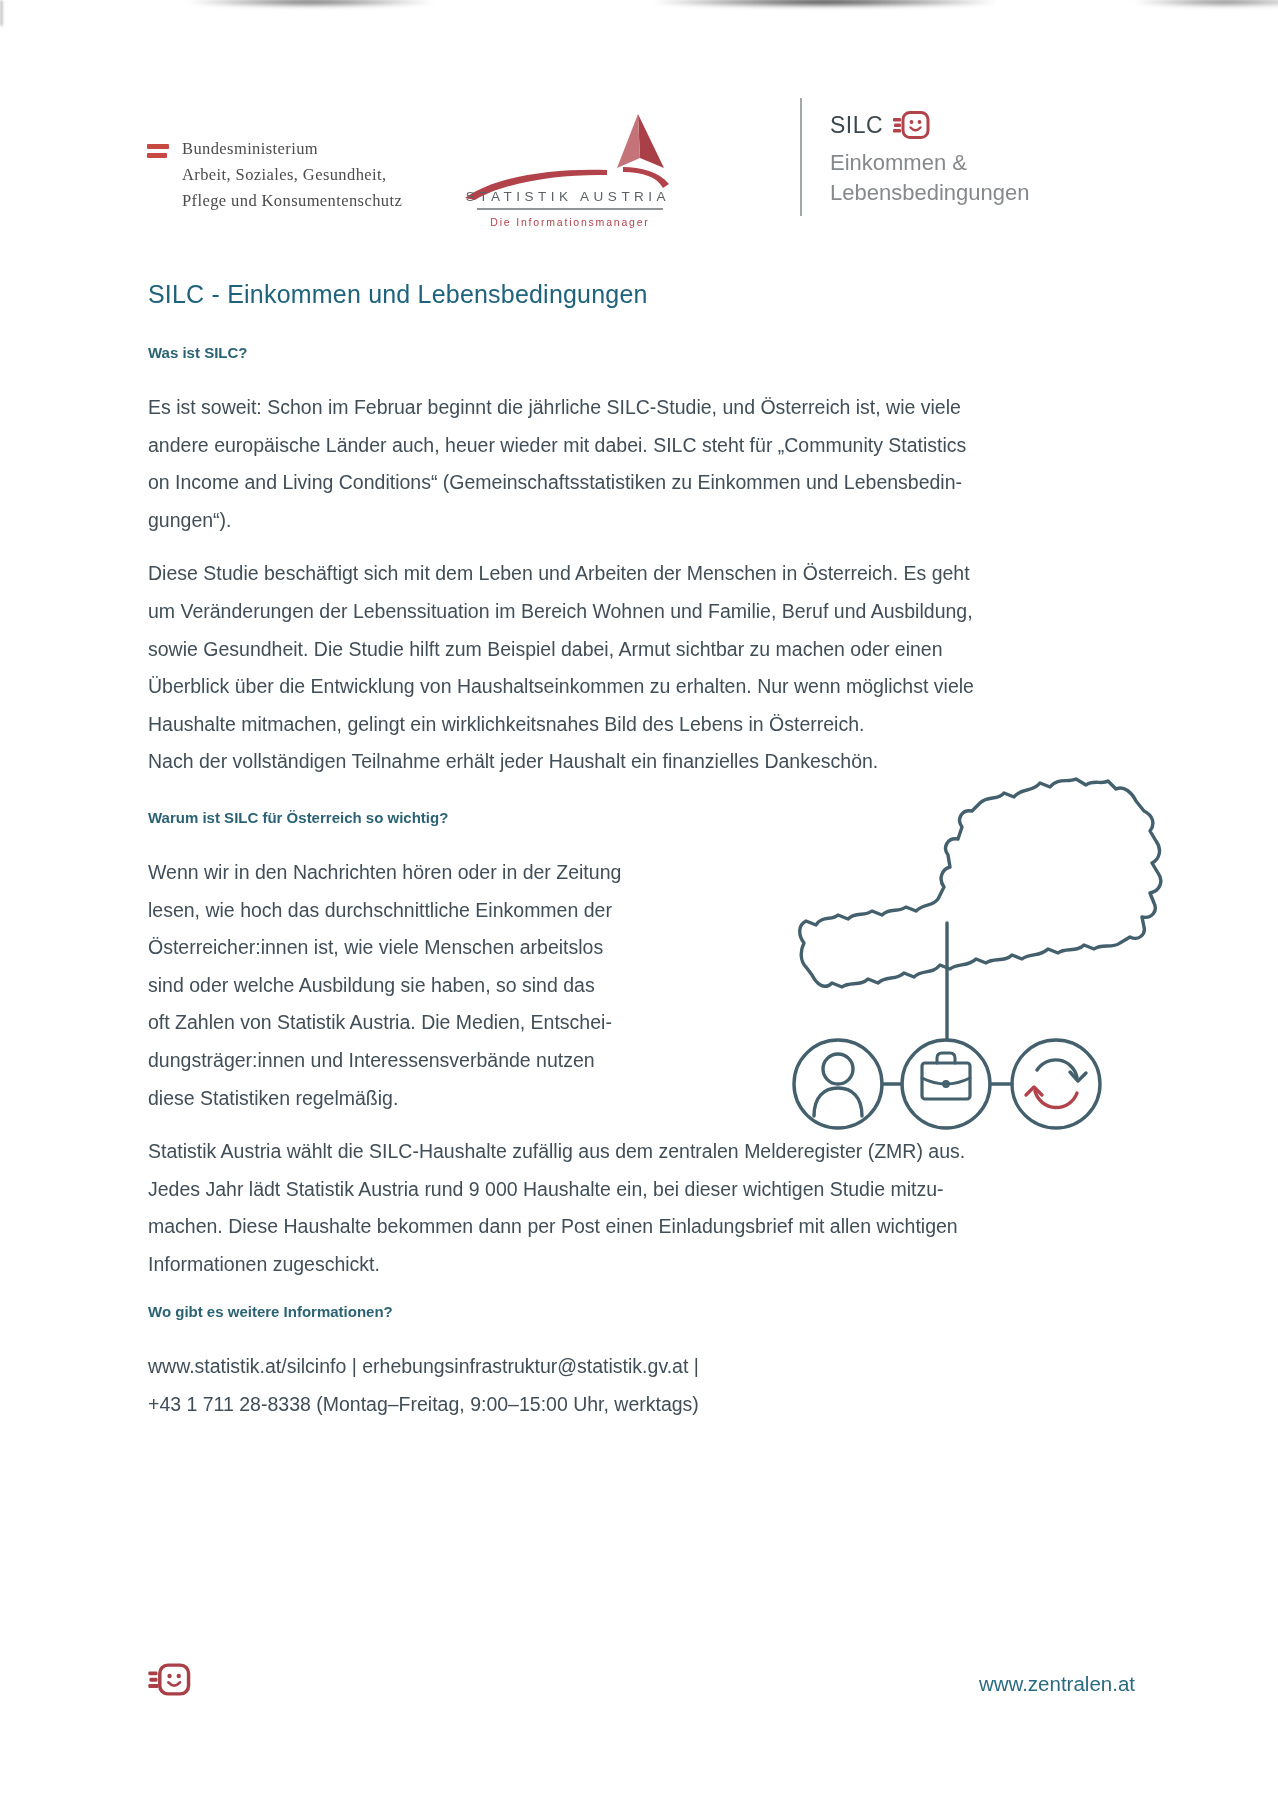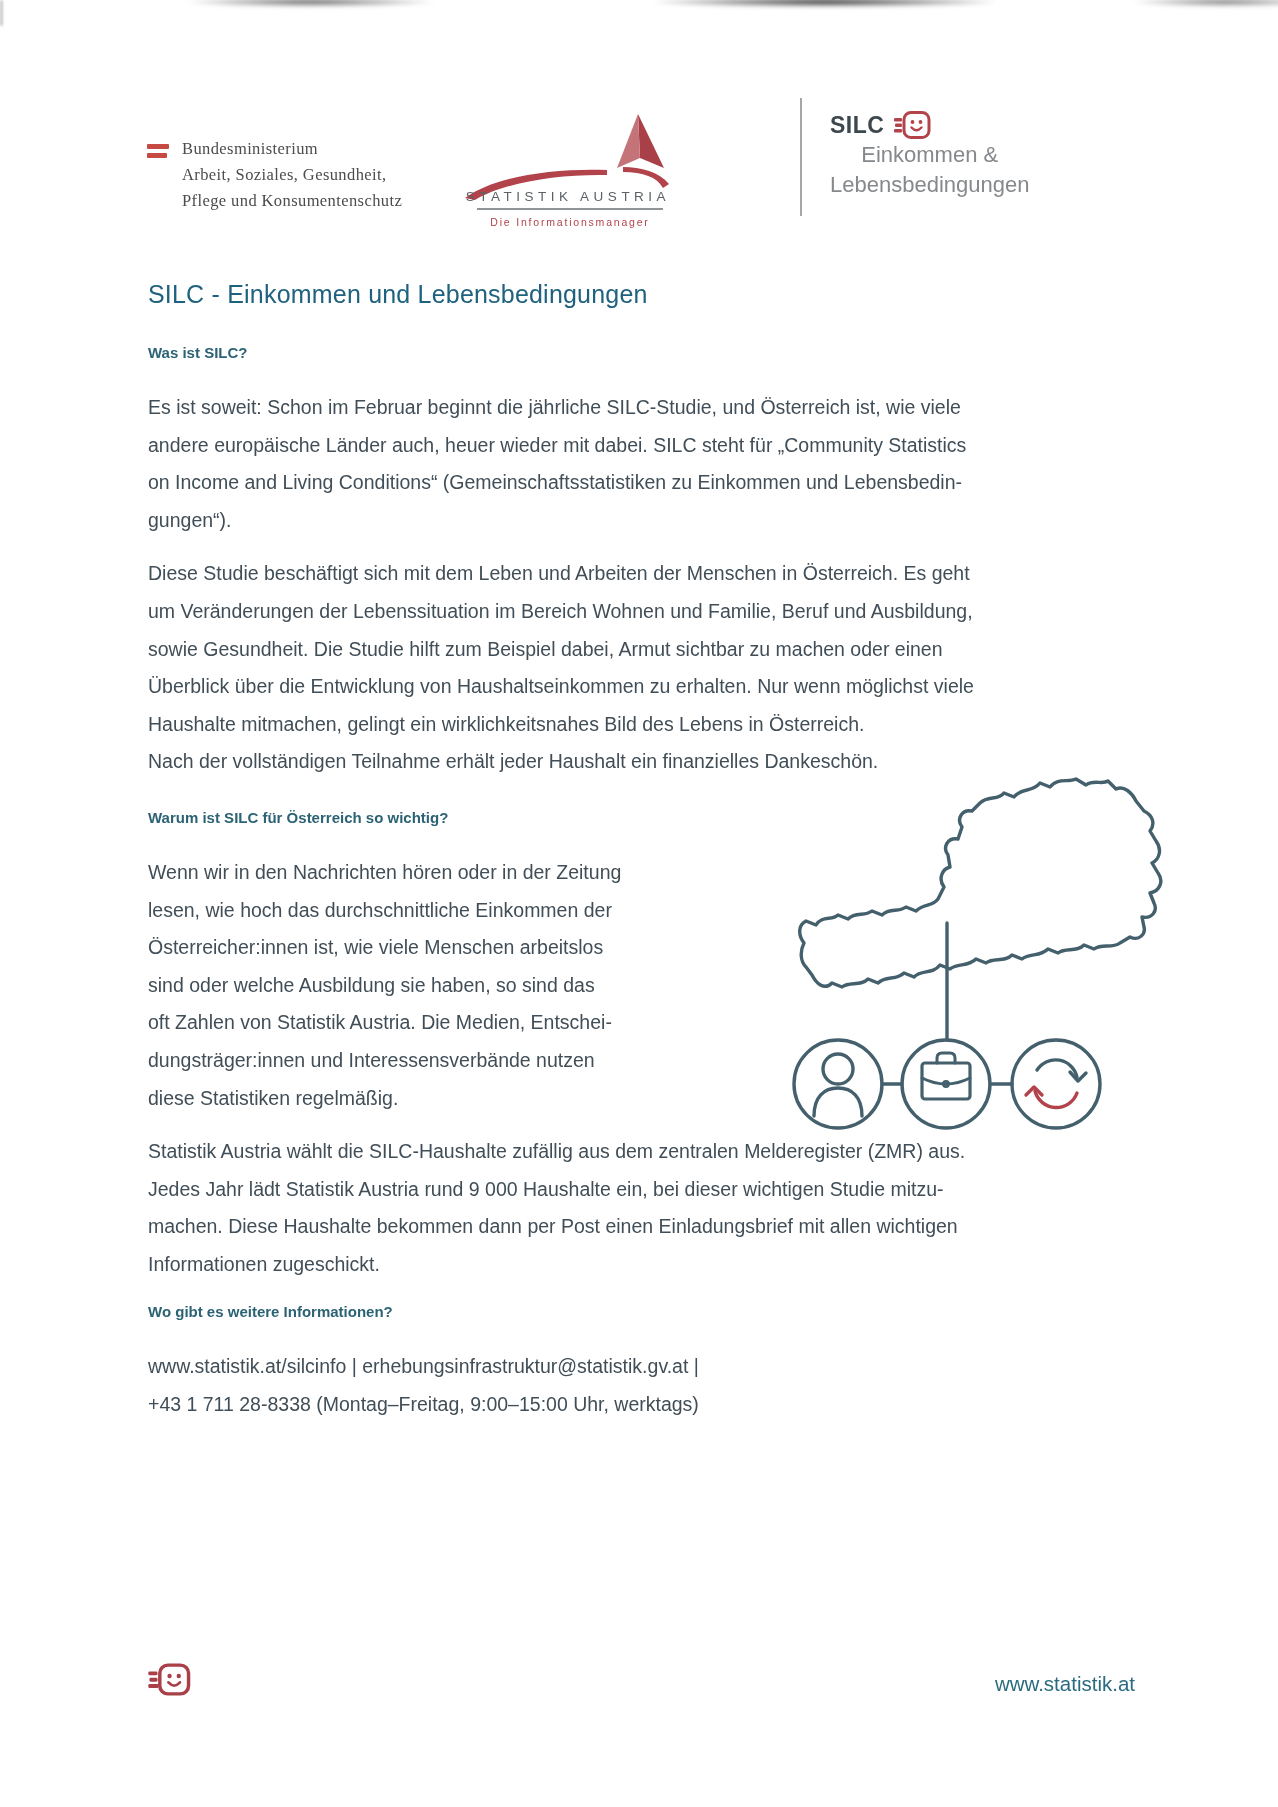--- a/index.html
+++ b/index.html
@@ -21,23 +21,23 @@
   
   .ministry{position:absolute;left:146px;top:136px;display:flex;align-items:flex-start;font-family:Liberation Serif, serif;}
   .ministry svg{margin-top:5px;margin-right:10px;}
   .ministry-text{font-size:16.5px;line-height:26px;color:#4c4c4c;letter-spacing:.4px;}
 
   .sa-logo{position:absolute;left:437px;top:106px;width:235px;height:128px;}
 
   .head-divider{position:absolute;left:800px;top:98px;width:1.5px;height:118px;background:#a3a7aa;}
 
   .silc-head{position:absolute;left:830px;top:110px;}
-  .silc-head-row{display:flex;align-items:center;gap:8px;font-weight:bold;}
+  .silc-head-row{display:flex;align-items:center;gap:8px;}
   .silc-head-title{font-size:23px;color:#3d474e;letter-spacing:.5px;}
-  .silc-head-sub{font-size:22px;line-height:30px;color:#85898c;margin-top:0;text-align:center;}
+  .silc-head-sub{font-size:22px;line-height:30px;color:#85898c;margin-top:8px;}
 
   
   .main{position:absolute;left:148px;top:278px;width:1012px;color:#414e57;}
   h1{font-size:25px;line-height:32px;margin:0 0 30px;color:#1f627e;font-weight:normal;letter-spacing:.2px;}
   h2{font-size:15px;line-height:26px;margin:0 0 23px;color:#2b6374;font-weight:bold;}
   h2.sp{margin-top:10px;}
   h2.sp2{margin-top:30px;}
   h2.sp3{margin-top:12px;}
   p.body{margin:0 0 16px;font-size:19.5px;line-height:37.6px;white-space:pre-line;}
   p.body.last{margin-bottom:24px;}
@@ -180,15 +180,15 @@
     <svg width="46" height="35" viewBox="0 0 40 30">
       <rect x="2" y="8" width="8" height="3.4" rx="1.2" fill="#a93f47"></rect>
       <rect x="3" y="13.5" width="7" height="3.4" rx="1.2" fill="#a93f47"></rect>
       <rect x="2" y="19" width="9" height="3.4" rx="1.2" fill="#a93f47"></rect>
       <rect x="12" y="2.5" width="25" height="25" rx="7" fill="none" stroke="#a93f47" stroke-width="3"></rect>
       <circle cx="20.5" cy="12" r="1.9" fill="#a93f47"></circle>
       <circle cx="28.5" cy="12" r="1.9" fill="#a93f47"></circle>
       <path d="M19.5,17.5 Q24.5,23 29.5,17.5" fill="none" stroke="#a93f47" stroke-width="2.4" stroke-linecap="round"></path>
     </svg>
   </div>
-  <div class="footer-url">www.statistik.at</div>
+  <div class="footer-url">www.zentralen.at</div>
 
 </div>
 
 </body></html>

